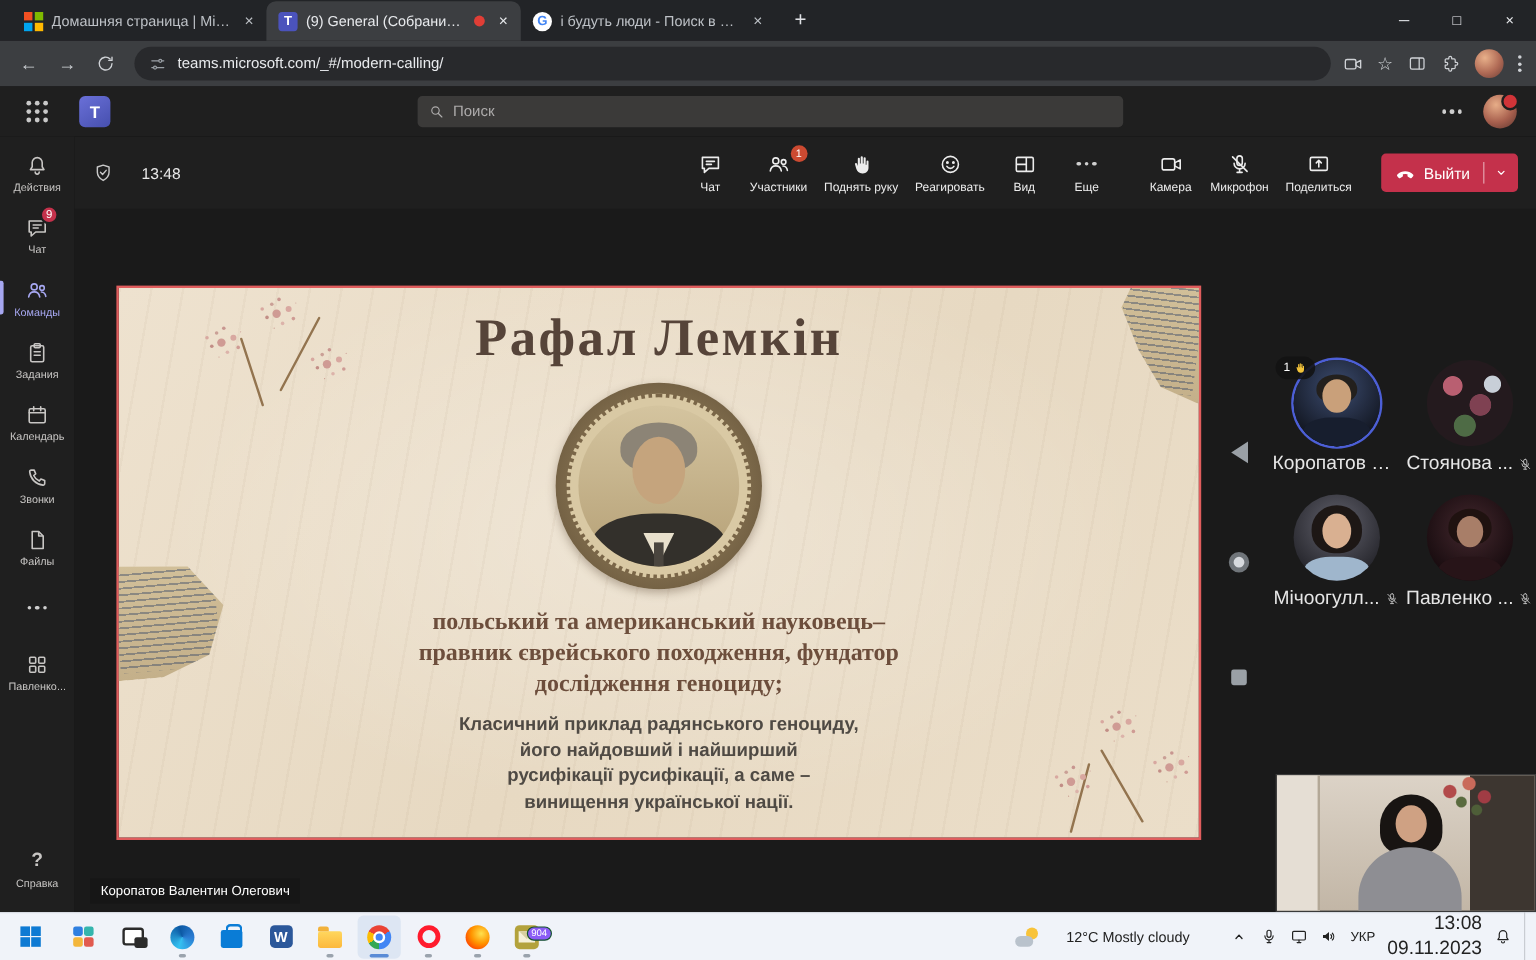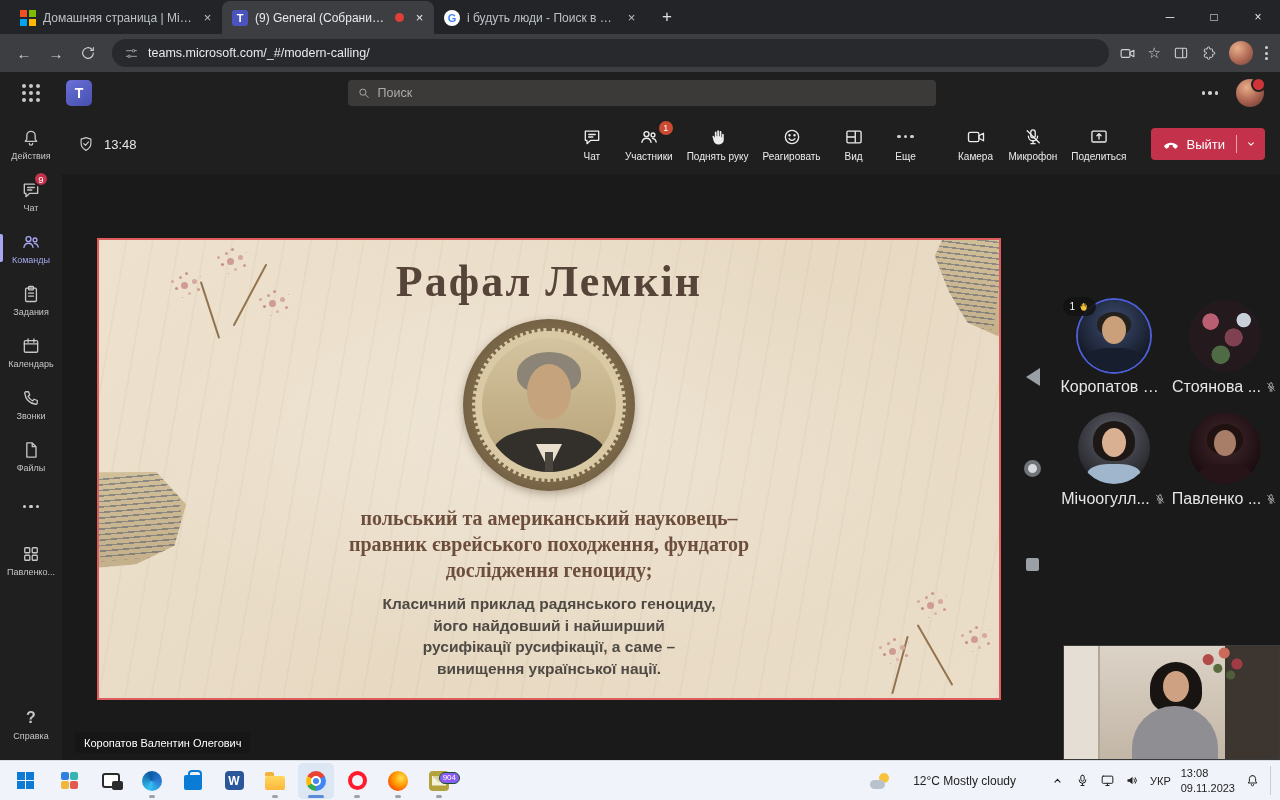--- a/index.html
+++ b/index.html
@@ -61,21 +61,21 @@
   .ritem svg{width:20px;height:20px}
   .ritem.active{color:#a6a7f0}
   .ritem.active::before{content:"";position:absolute;left:0;top:12px;bottom:12px;width:3px;background:#a6a7f0;border-radius:0 2px 2px 0}
   .rbadge{position:absolute;top:1px;right:13px;min-width:16px;height:16px;background:#c4314b;border-radius:8px;color:#fff;font-size:9.5px;display:flex;align-items:center;justify-content:center;border:2px solid #1f1f1f;padding:0 3px}
   .ritem.help{margin-top:auto;margin-bottom:10px}
   .qmark{font-size:16px;font-weight:bold;line-height:20px}
 
   
   .meeting{position:absolute;top:114px;left:62px;right:0;bottom:40px;background:#1a1a1a;overflow:hidden}
   .mtoolbar{position:absolute;top:0;left:0;right:0;height:60px;display:flex;align-items:center;padding:0 15px;color:#fff;background:#1f1f1f}
-  .mtimer{display:flex;align-items:center;gap:9px;font-size:13px;color:#e8e8e8}
+  .mtimer{display:flex;align-items:center;gap:23px;font-size:13px;color:#e8e8e8}
   .mtimer svg{width:18px;height:18px;color:#c8c8c8}
   .mbtns{margin-left:auto;display:flex;align-items:center;gap:2px}
   .tbtn{min-width:50px;padding:5px 6px;display:flex;flex-direction:column;align-items:center;gap:4px;font-size:10px;color:#ececec;position:relative;white-space:nowrap}
   .tbtn svg{width:20px;height:20px}
   .badge1{position:absolute;top:-1px;right:6px;min-width:14px;height:14px;background:#cc4a31;border-radius:7px;font-size:9px;display:flex;align-items:center;justify-content:center;color:#fff;padding:0 3px}
   .devgroup{display:flex;align-items:center;gap:2px;margin-left:20px}
   .leave{margin-left:18px;height:32px;background:#c4314b;border-radius:4px;display:flex;align-items:center;color:#fff}
   .leave .main{display:flex;align-items:center;gap:7px;padding:0 11px;font-size:13px}
   .leave .main svg{width:18px;height:18px}
   .leave .sep{width:1px;height:18px;background:rgba(255,255,255,.55)}
@@ -186,21 +186,21 @@
   .mail-ic::after{content:"";position:absolute;inset:5px 3px;background:#f5f0d8;clip-path:polygon(0 0,100% 0,100% 100%,0 100%,0 0)}
   .mail-ic::before{content:"";position:absolute;left:3px;right:3px;top:5px;height:7px;background:#d8cfa0;clip-path:polygon(0 0,50% 100%,100% 0);z-index:1}
   .tbadge{position:absolute;right:-3px;bottom:15px;background:#8b5cf6;color:#fff;font-size:8px;border-radius:7px;padding:0 3px;height:12px;display:flex;align-items:center;border:1px solid #14532d;z-index:2}
   .tray{margin-left:auto;display:flex;align-items:center;gap:10px;padding-right:6px;font-size:12px;color:#222}
   .weather{display:flex;align-items:center;gap:23px;margin-right:24px}
   .sun-ic{width:20px;height:16px;position:relative}
   .sun-ic::before{content:"";position:absolute;right:1px;top:0;width:10px;height:10px;border-radius:50%;background:#f8c33a}
   .sun-ic::after{content:"";position:absolute;left:0;bottom:0;width:15px;height:9px;border-radius:6px;background:#b9c2cc}
   .tray svg{width:15px;height:15px;color:#222}
   .lang{font-size:11px}
-  .clock{font-size:11px;text-align:left;line-height:1.3}
+  .clock{font-size:16px;text-align:right;line-height:1.3}
   .sdesk{width:4px;align-self:stretch;border-left:1px solid #c9ccd2}
 </style>
 </head>
 <body>
 
 <svg width="0" height="0" style="position:absolute" aria-hidden="true">
   <defs>
     <g id="i-search">
         <circle cx="10.5" cy="10.5" r="5.5" fill="none" stroke="currentColor" stroke-width="1.7"></circle>
         <path d="M14.8 14.8L20 20" fill="none" stroke="currentColor" stroke-width="1.7" stroke-linecap="round"></path>

